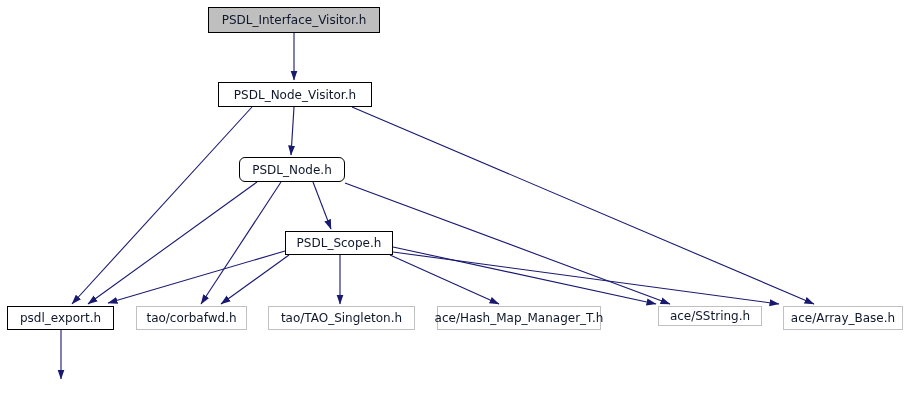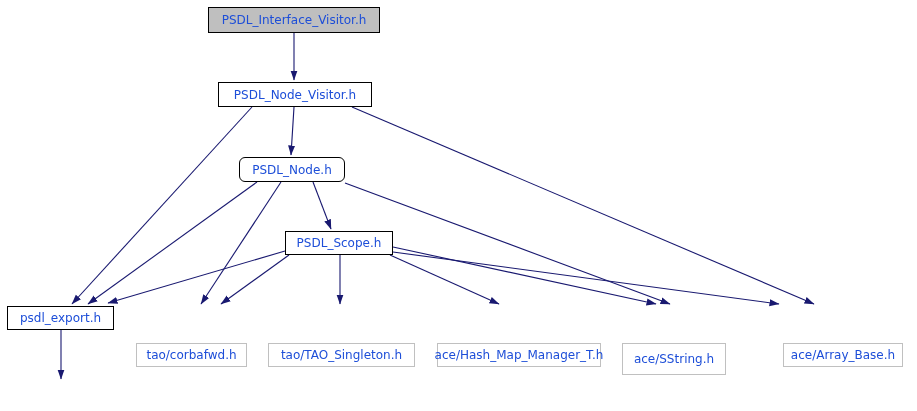--- a/index.html
+++ b/index.html
@@ -10,38 +10,38 @@
     font-family:"DejaVu Sans","Liberation Sans",sans-serif;
     overflow:hidden;
   }
   #edge-layer{position:absolute;left:0;top:0;width:917px;height:411px;}
   .node{
     position:absolute;
     display:flex;align-items:center;justify-content:center;
     box-sizing:border-box;
     background:#ffffff;
     border:1px solid #000000;
-    color:#1d4ed8;
+    color:#0f172a;
     font-size:12px;
     white-space:nowrap;
     z-index:2;
   }
   .node.current{background:#bfbfbf;}
-  .node.external{border-color:#c0c0c0;margin-top:37px;}
+  .node.external{border-color:#c0c0c0;}
   .node.linked{cursor:pointer;}
   
   #n0{left:208px;top:7px;width:172px;height:26px;}
   #n1{left:218px;top:82px;width:154px;height:25px;}
   #n2{left:239px;top:157px;width:106px;height:25px;border-radius:6px;}
   #n3{left:285px;top:231px;width:108px;height:24px;}
   #n4{left:7px;top:306px;width:107px;height:24px;}
   #n5{left:136px;top:306px;width:111px;height:24px;}
   #n6{left:268px;top:306px;width:147px;height:24px;}
   #n7{left:437px;top:306px;width:164px;height:24px;}
-  #n8{left:622px;top:306px;width:104px;height:32px;}
+  #n8{left:658px;top:306px;width:104px;height:20px;}
   #n9{left:783px;top:306px;width:120px;height:24px;}
   #n10{left:4px;top:381px;width:114px;height:24px;}
 </style>
 </head>
 <body>
 
 <div id="graph">
 
   <svg id="edge-layer" width="917" height="411" viewBox="0 0 917 411" xmlns="http://www.w3.org/2000/svg">
       <defs>

